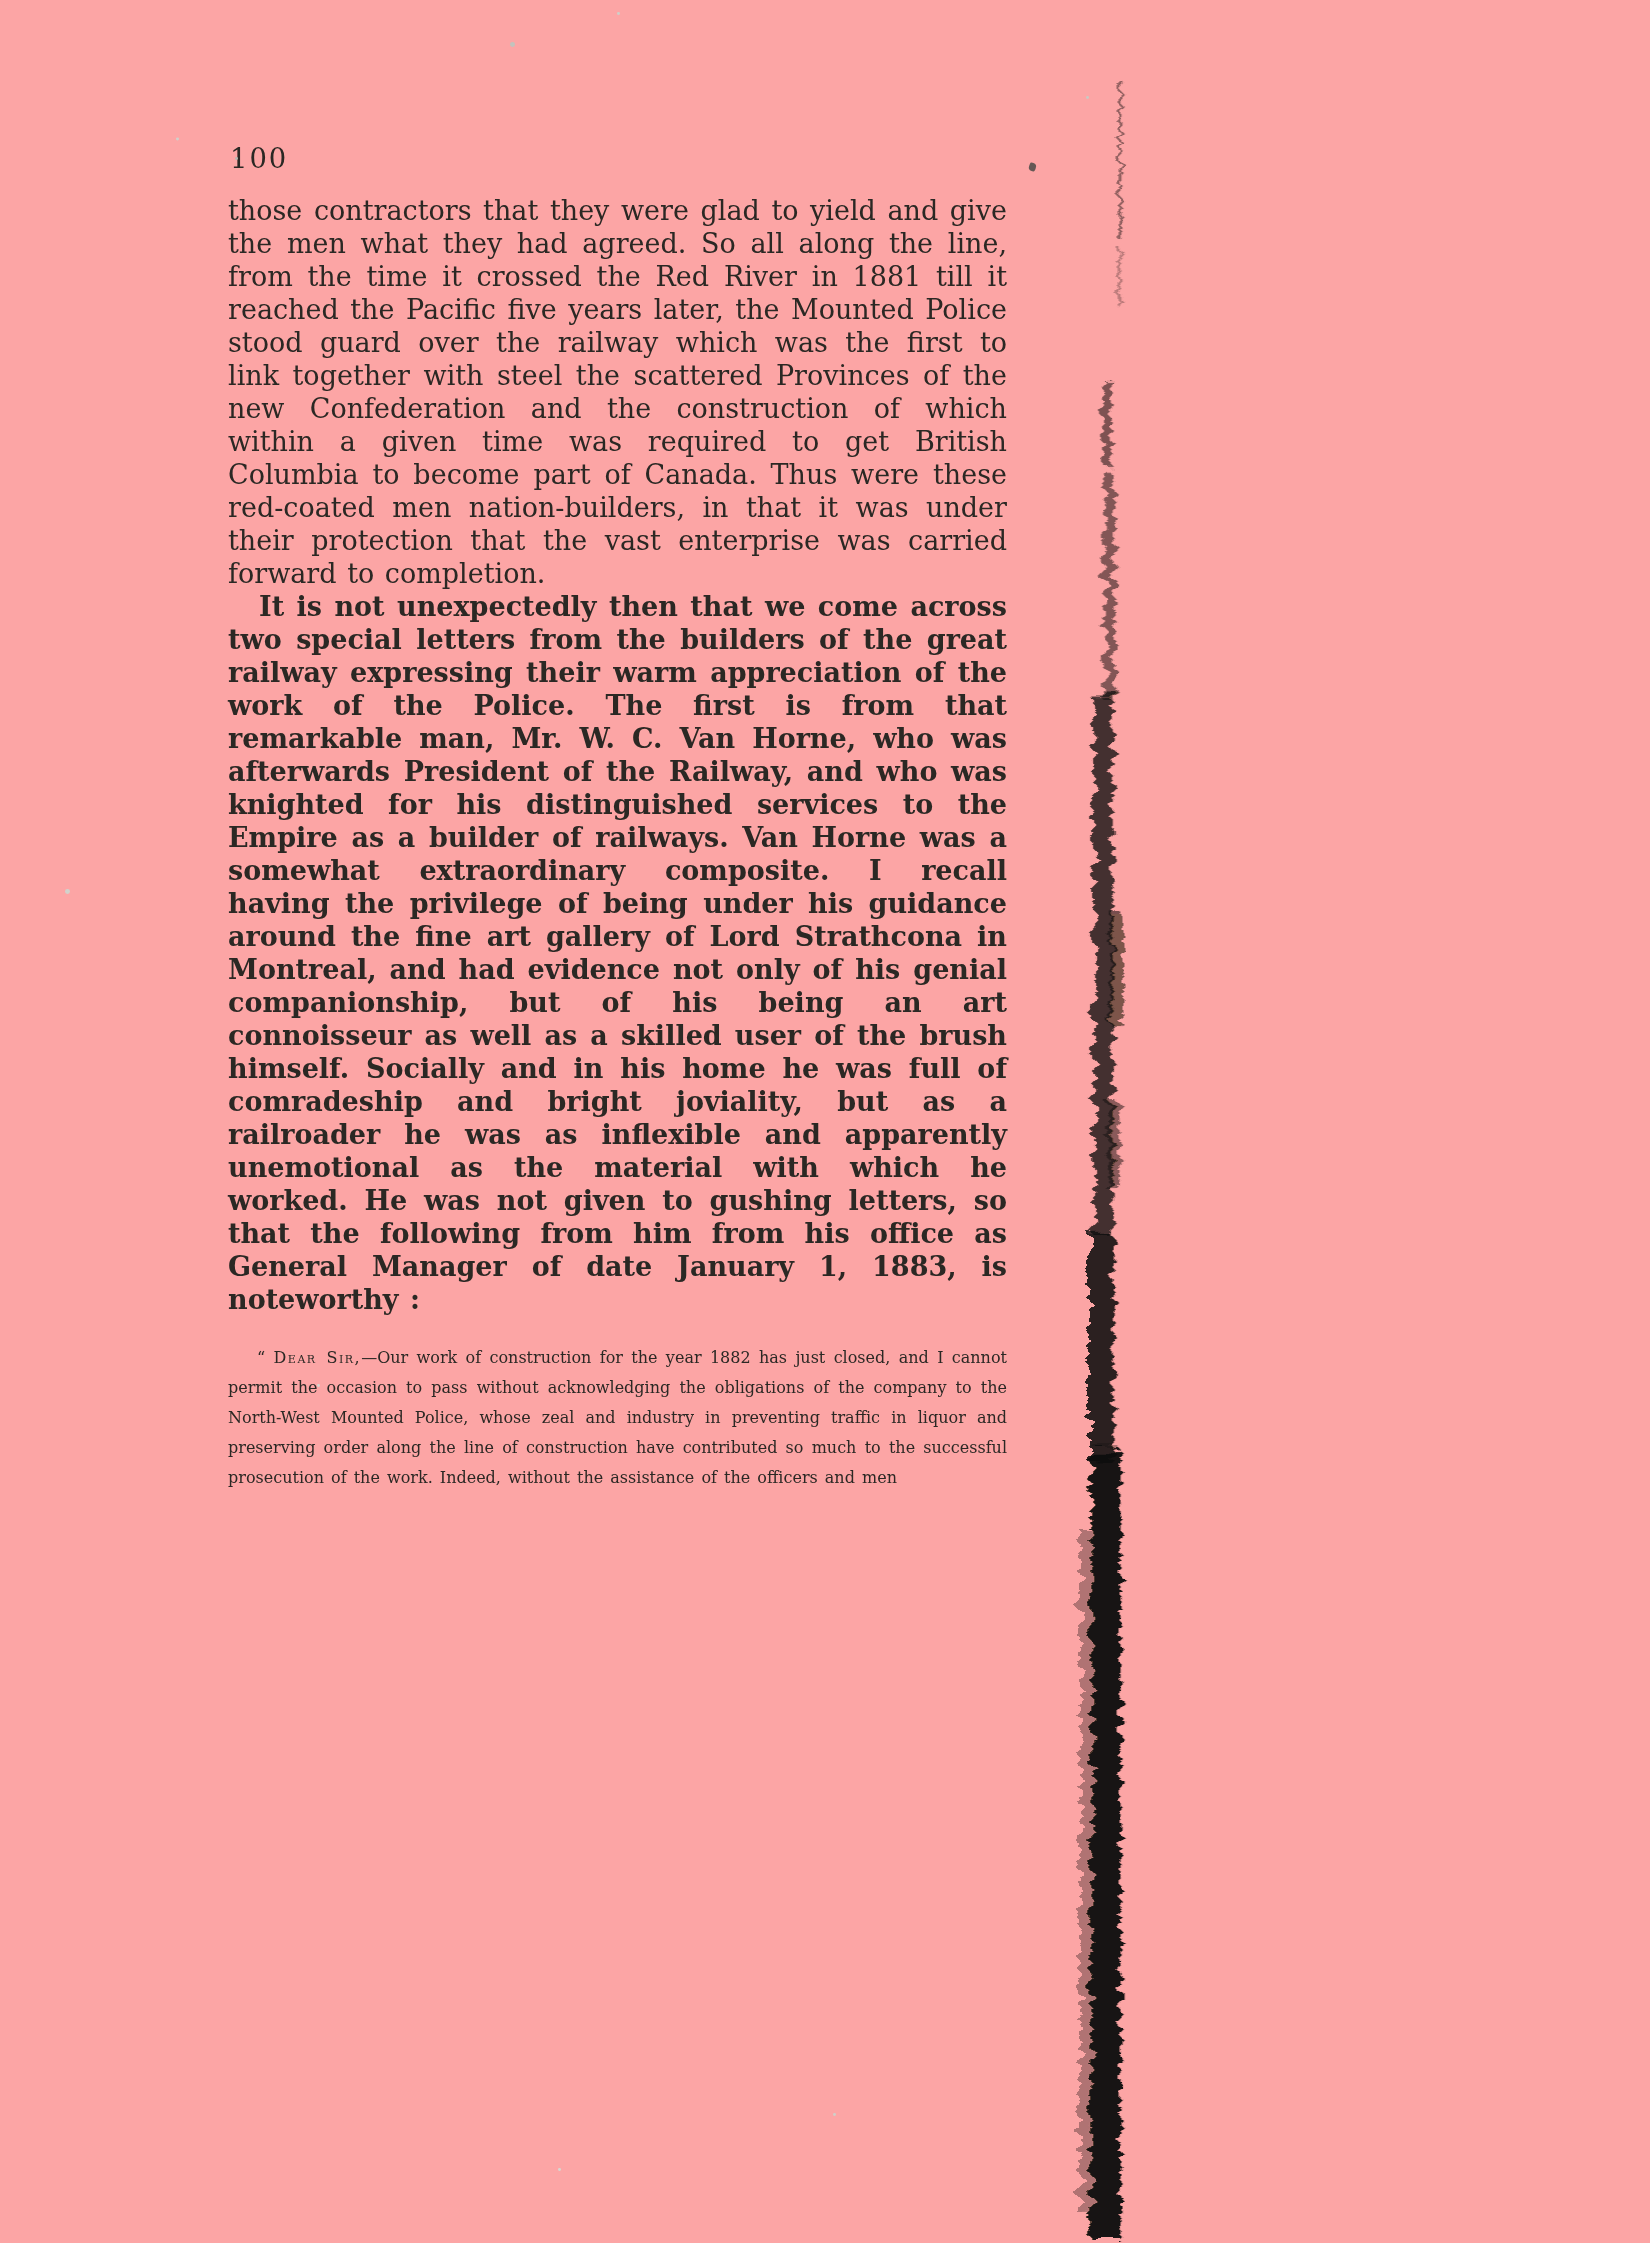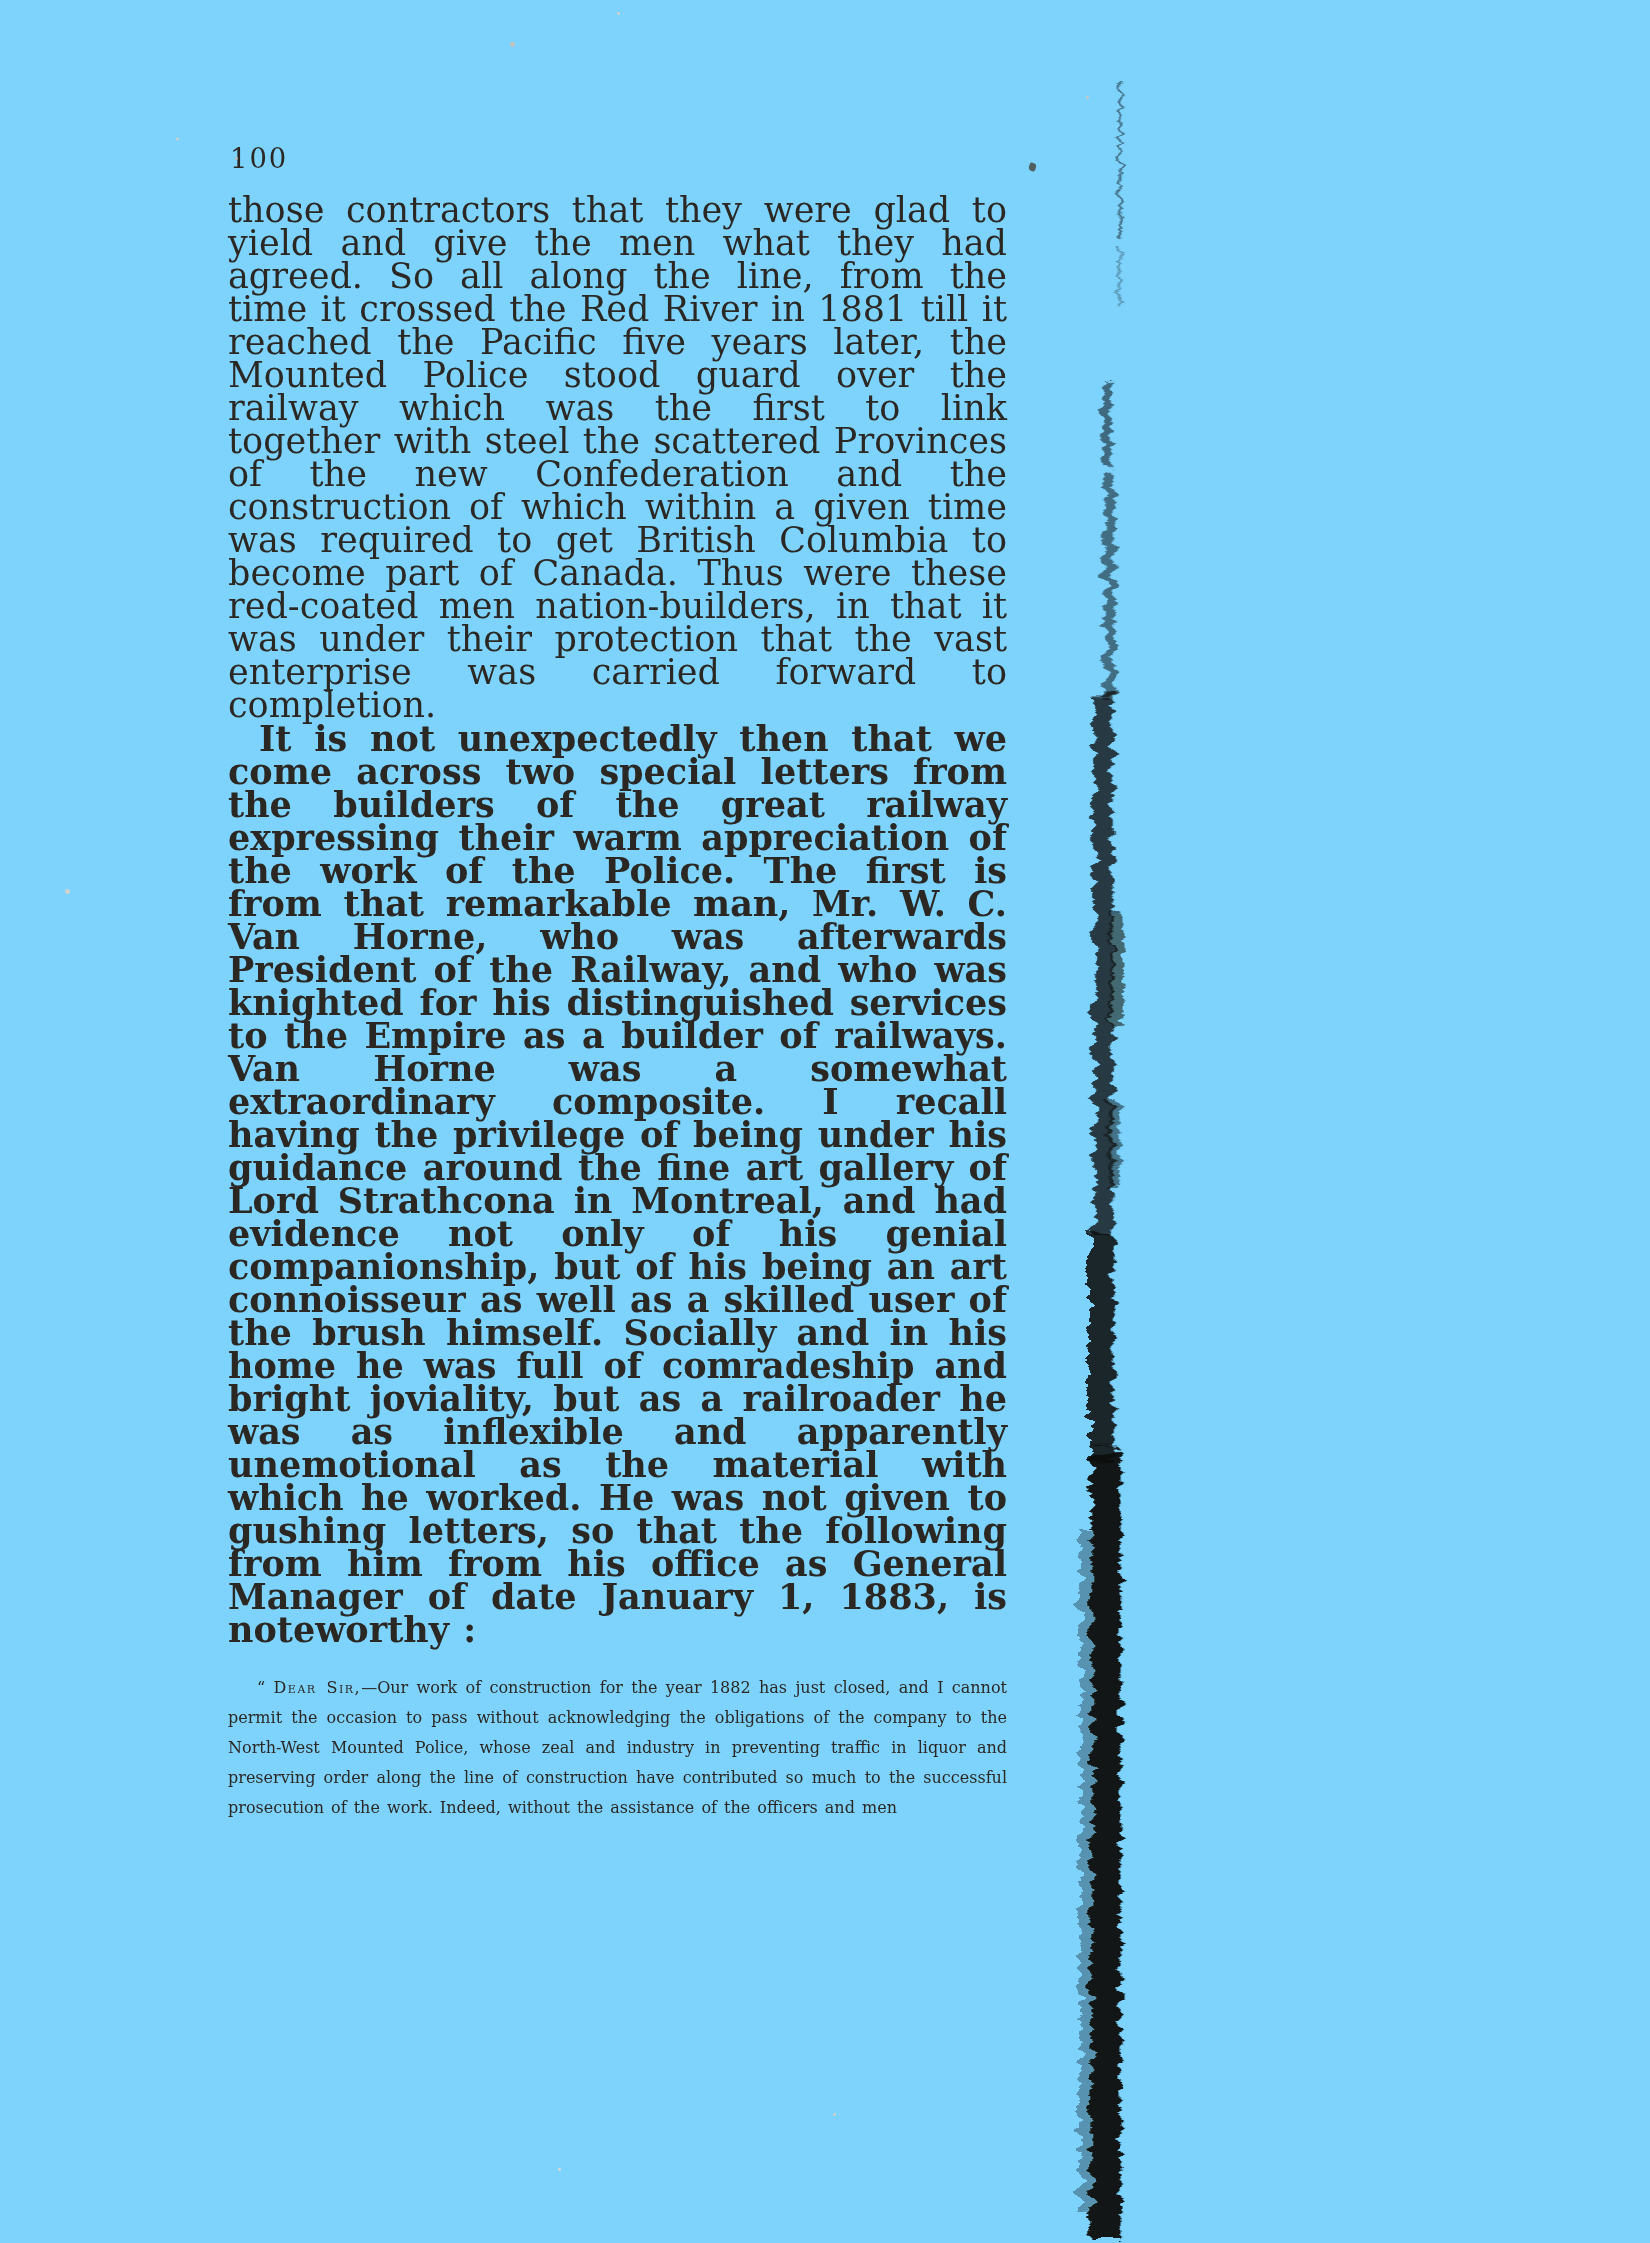--- a/index.html
+++ b/index.html
@@ -1,20 +1,20 @@
 <!DOCTYPE html>
 <html><head>
 <meta charset="utf-8">
 <style>
   html, body { margin: 0; padding: 0; background: #e8e8e6; }
   .page {
     position: relative;
     width: 1651px;
     height: 2244px;
-    background: #7dd3fc;
+    background: #fca5a5;
     overflow: hidden;
     font-family: "DejaVu Serif", "Liberation Serif", serif;
     color: #2b2824;
   }
   .running-head {
     position: absolute;
     left: 228px;
     top: 135px;
     width: 779px;
     height: 43px;
@@ -47,21 +47,21 @@
     opacity: 0.85;
   }
   .text-block {
     position: absolute;
     left: 228px;
     top: 194px;
     width: 779px;
   }
   .body-paragraph {
     margin: 0;
-    font-size: 35px;
+    font-size: 27px;
     line-height: 33px;
     text-align: justify;
     word-spacing: 2px;
   }
   .indent { text-indent: 31px; font-weight: bold; }
   .letter-block {
     margin-top: 26.5px;
     font-size: 16px;
     line-height: 30px;
     text-align: justify;

